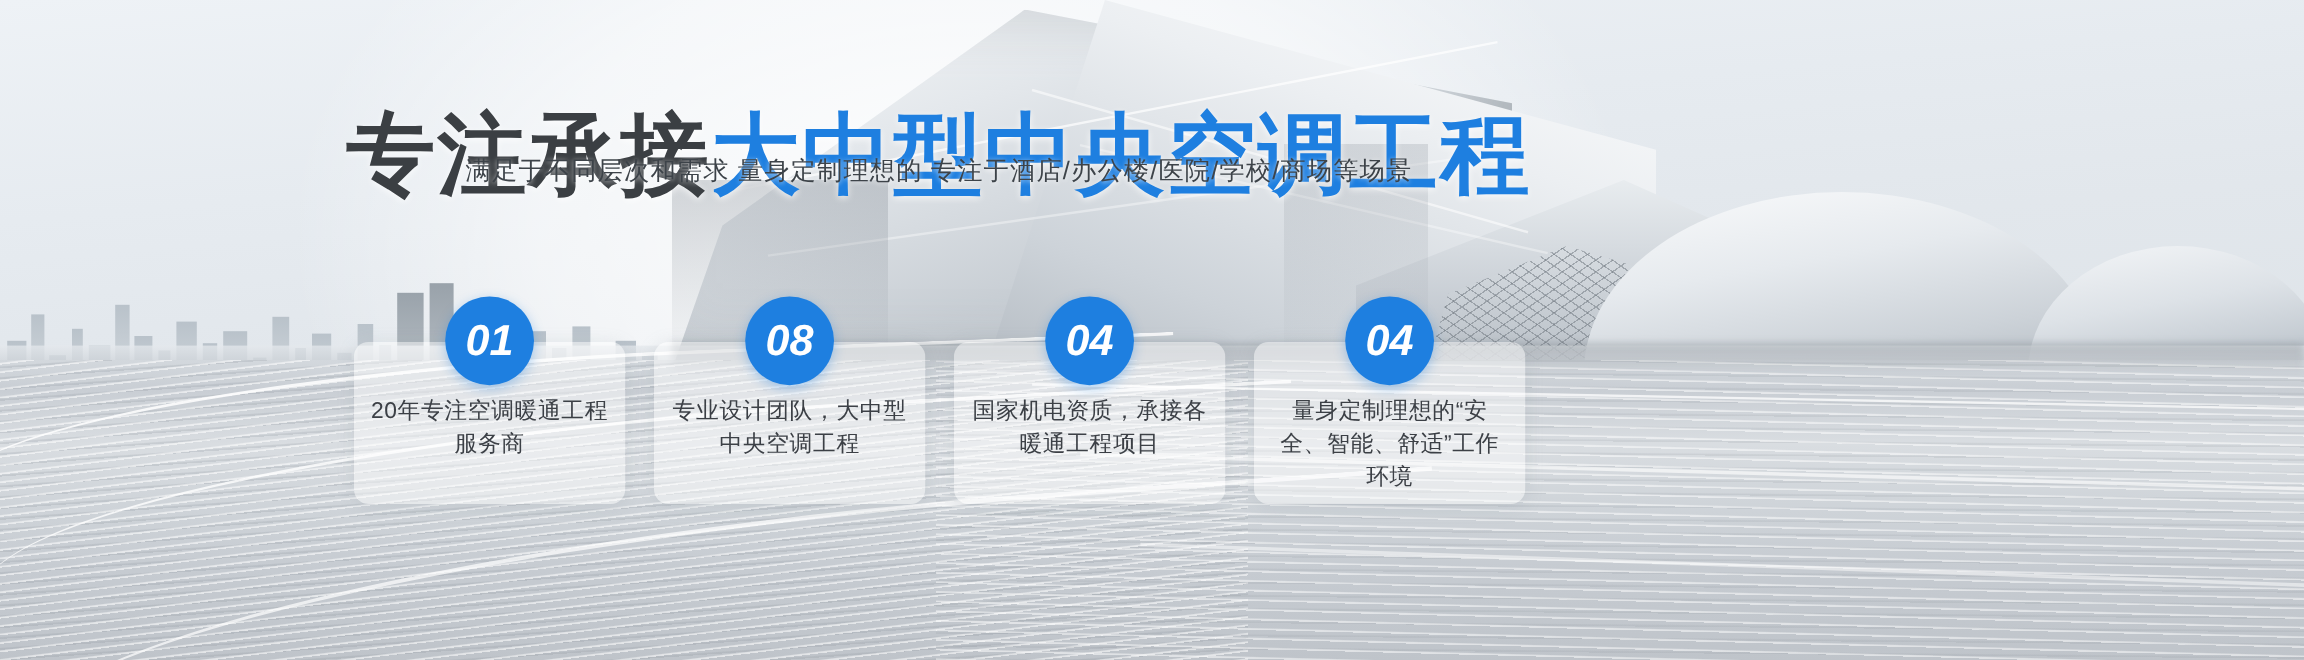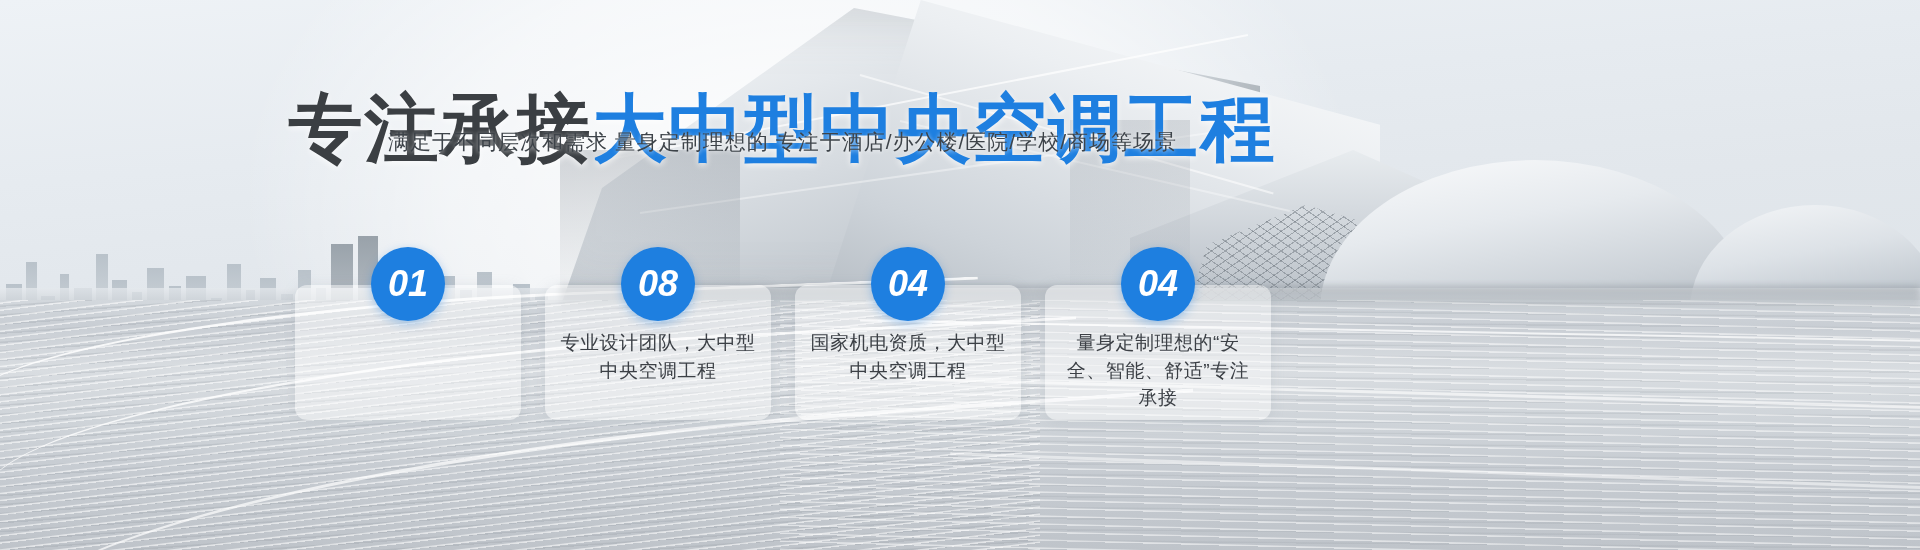--- a/index.html
+++ b/index.html
@@ -221,32 +221,33 @@
     <h1 class="headline">
       <span class="dark">专注承接</span><span class="accent">大中型中央空调工程</span>
     </h1>
 
     <div class="subhead">满足于不同层次和需求  量身定制理想的  专注于酒店/办公楼/医院/学校/商场等场景</div>
 
     <div class="cards">
 
       <div class="card" id="card-0">
         <div class="badge">01</div>
+        <div class="body">20年专注空调暖通工程服务商</div>
       </div>
 
       <div class="card" id="card-1">
         <div class="badge">08</div>
         <div class="body">专业设计团队，大中型中央空调工程</div>
       </div>
 
       <div class="card" id="card-2">
         <div class="badge">04</div>
-        <div class="body">国家机电资质，大中型中央空调工程</div>
+        <div class="body">国家机电资质，承接各暖通工程项目</div>
       </div>
 
       <div class="card" id="card-3">
         <div class="badge">04</div>
-        <div class="body">量身定制理想的“安全、智能、舒适”专注承接</div>
+        <div class="body">量身定制理想的“安全、智能、舒适”工作环境</div>
       </div>
 
     </div>
   </div>
 </div>
 
 </body></html>

